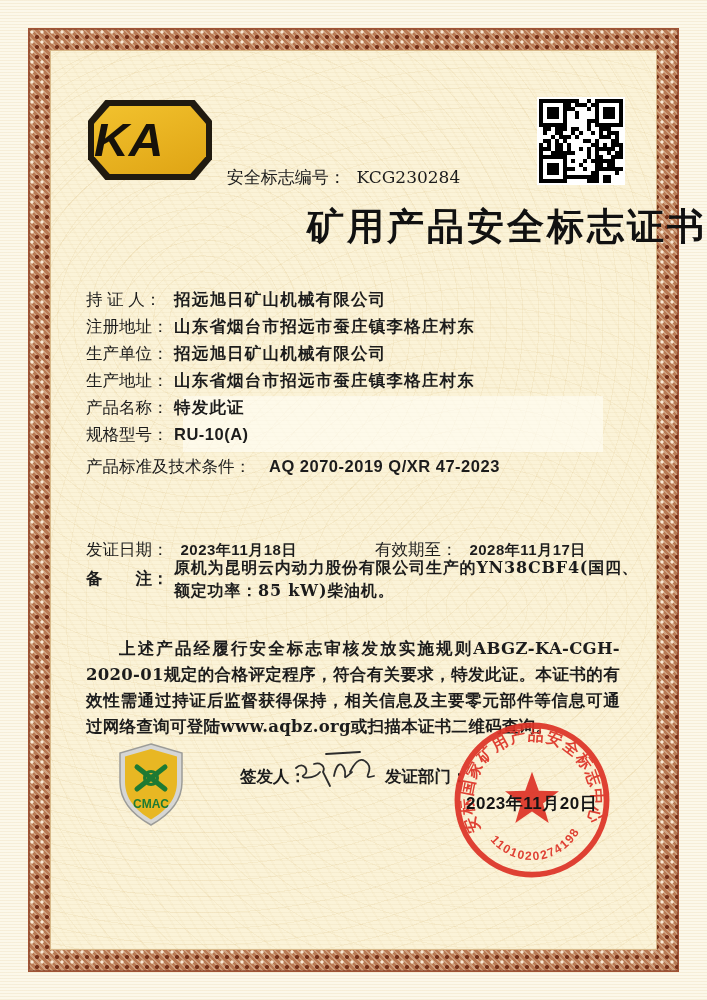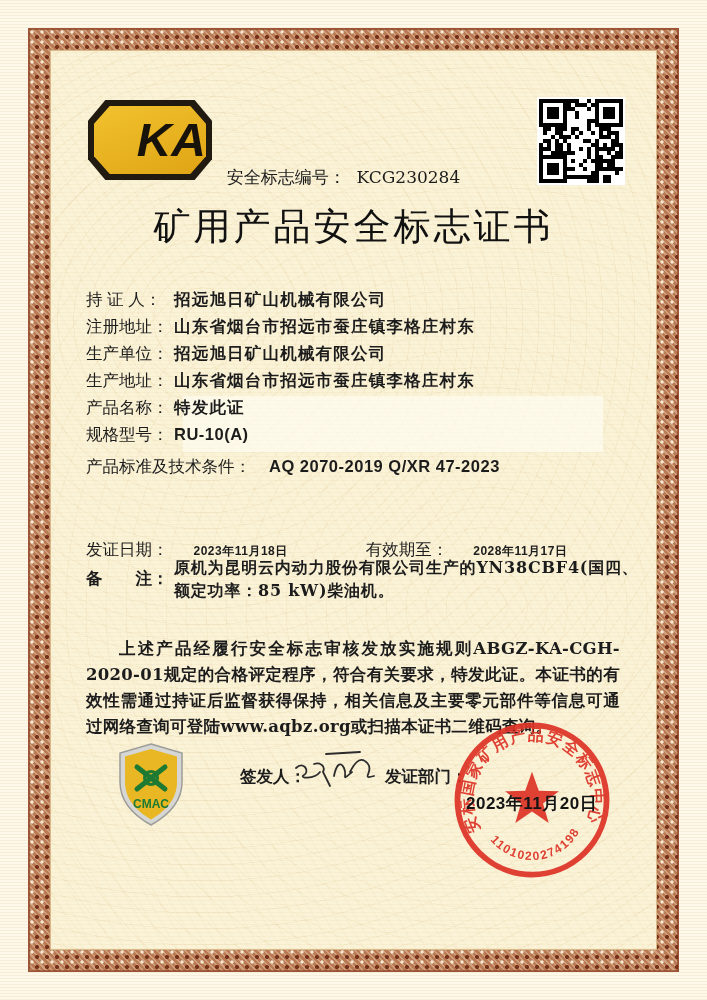--- a/index.html
+++ b/index.html
@@ -25,44 +25,44 @@
       repeating-radial-gradient(circle at 72% 62%, rgba(215,185,120,.12) 0 1px, transparent 1px 20px),
       repeating-linear-gradient(60deg, rgba(220,190,130,.07) 0 2px, transparent 2px 9px);}
   .hl-box{position:absolute;left:183px;top:396px;width:420px;height:56px;
     background:rgba(255,253,244,.65);}
   
   .ka-logo{position:absolute;left:88px;top:100px;width:124px;height:80px;}
   .ka-outer{position:absolute;inset:0;background:#201a10;
     clip-path:polygon(14% 0%,86% 0%,100% 26%,100% 74%,86% 100%,14% 100%,0% 74%,0% 26%);}
   .ka-inner{position:absolute;inset:6px;background:linear-gradient(160deg,#f2c22e,#dfa414);
     clip-path:polygon(14% 0%,86% 0%,100% 26%,100% 74%,86% 100%,14% 100%,0% 74%,0% 26%);
-    display:flex;align-items:center;justify-content:flex-end;}
+    display:flex;align-items:center;justify-content:flex-start;}
   .ka-text{font-family:"Liberation Sans",sans-serif;font-weight:900;font-style:italic;
     font-size:48px;color:#17120a;letter-spacing:0px;transform:scaleY(.95);}
   
   .mark-line{position:absolute;left:0;right:20px;top:130px;text-align:center;font-size:17px;margin-top:36px;}
   .mark-label{font-family:"DejaVu Serif",serif;}
   .mark-value{font-family:"DejaVu Serif",serif;margin-left:6px;}
   
   .qr{position:absolute;left:537px;top:97px;width:84px;height:84px;background:#fff;padding:2px;}
   
-  .cert-title{position:absolute;left:0;right:0;top:202px;text-align:center;
-    font-family:"DejaVu Serif",serif;font-weight:normal;font-size:37px;letter-spacing:3px;color:#111;}
+  .cert-title{position:absolute;left:0;right:0;top:202px;text-align:right;
+    font-family:"DejaVu Serif",serif;font-weight:bold;font-size:37px;letter-spacing:3px;color:#111;}
   
   .fields{position:absolute;left:86px;top:289px;right:60px;}
   .field-row{display:flex;align-items:baseline;height:27px;}
   .field-row:nth-child(7),.field-row:nth-child(8){margin-top:5px;}
   .field-label{font-weight:normal;font-size:16.5px;width:88px;flex:none;}
   .field-row:nth-child(7) .field-label{width:auto;margin-right:18px;}
   .field-value{font-family:"DejaVu Serif",serif;font-weight:600;font-size:16.5px;letter-spacing:1.2px;}
   .field-row:nth-child(6) .field-value,
   .field-row:nth-child(7) .field-value{font-family:"Liberation Sans",sans-serif;font-weight:bold;letter-spacing:.5px;}
   .date-row{position:absolute;left:86px;top:525px;display:flex;align-items:baseline;}
   .date-label{font-weight:normal;font-size:16.5px;margin-top:14px;}
-  .date-value{font-weight:600;font-size:12px;margin-left:25px;letter-spacing:.5px;}
+  .date-value{font-weight:600;font-size:15px;margin-left:12px;letter-spacing:.5px;}
   .date-gap{width:78px;}
   
   .remark-row{position:absolute;left:86px;top:556px;right:58px;display:flex;align-items:center;}
   .remark-label{font-weight:bold;font-size:16.5px;width:88px;flex:none;}
   .remark-text{font-family:"DejaVu Serif",serif;font-weight:600;font-size:16px;
     line-height:23px;letter-spacing:.8px;flex:1;}
   
   .statement{position:absolute;left:86px;top:636px;width:534px;
     font-family:"DejaVu Serif",serif;font-weight:bold;font-size:16.5px;line-height:26px;
     text-indent:2em;text-align:justify;letter-spacing:.3px;}

